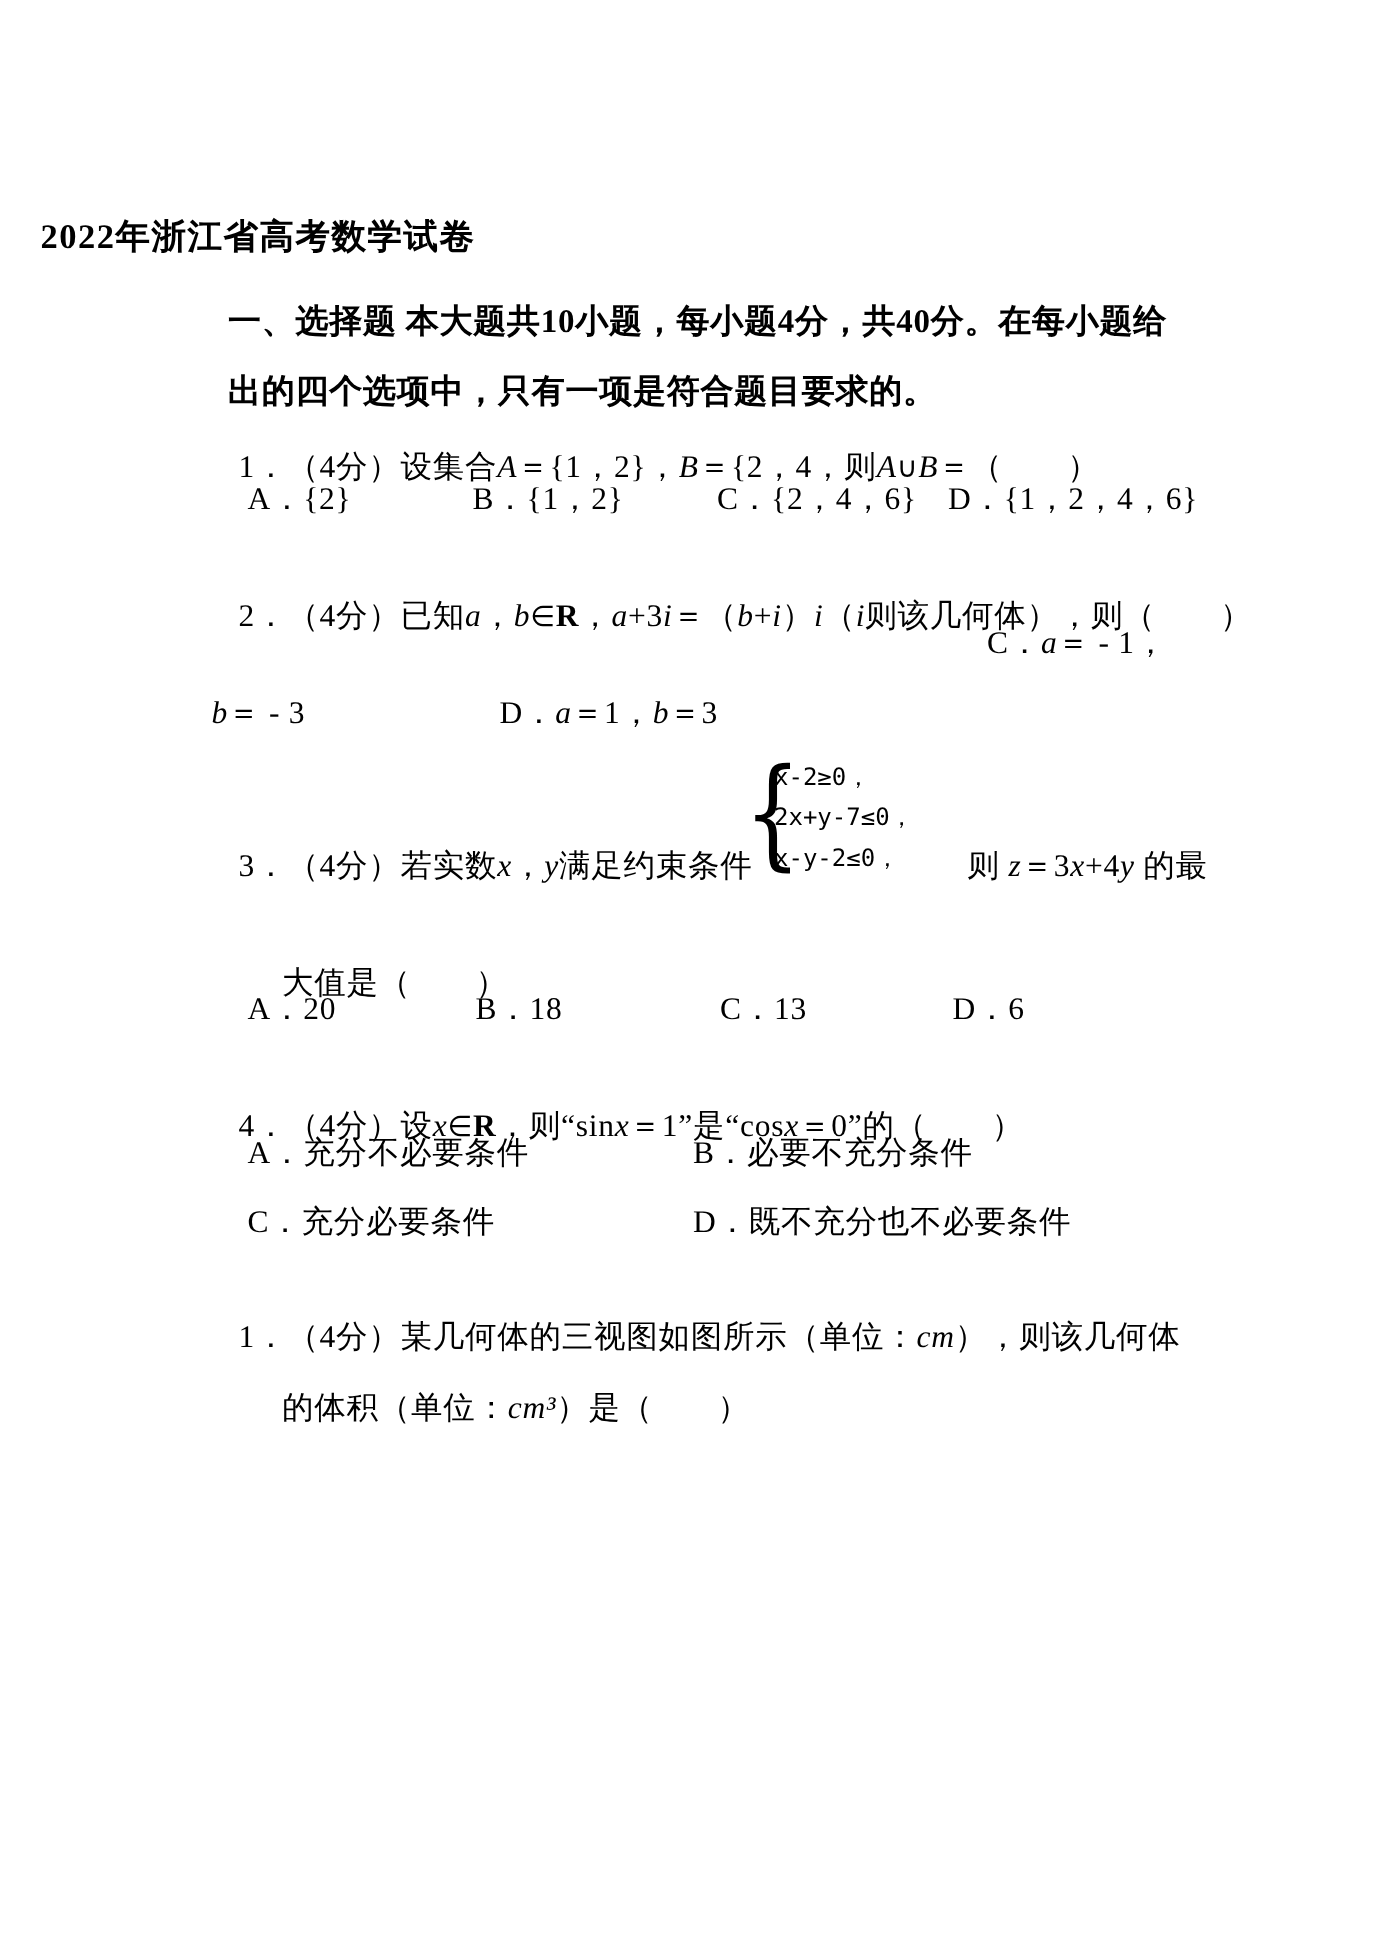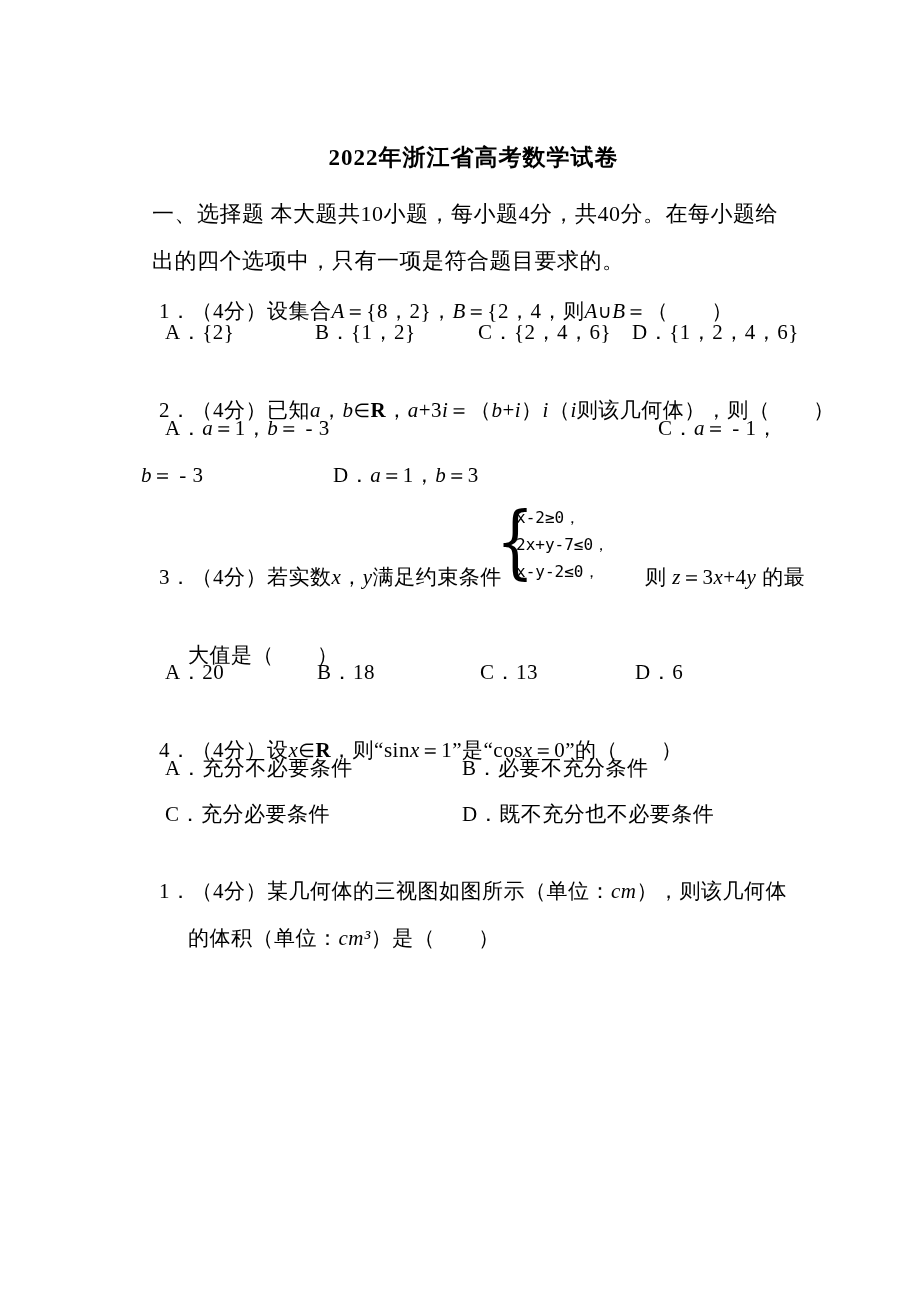--- a/index.html
+++ b/index.html
@@ -14,28 +14,28 @@
   .line{
     position:absolute;
     left:136px;
     font-size:21px;
     line-height:30px;
     white-space:pre;
     letter-spacing:0.5px;
   }
   .title{
     left:0;width:100%;
-    text-align:center;
+    text-align:left;
     font-size:23px;
     font-weight:bold;
     letter-spacing:1px;
   }
   .sec{
     left:128px;
-    font-weight:normal;
+    font-weight:bold;
     font-size:22px;
   }
   .opt{
     position:absolute;top:0;
     white-space:pre;
   }
   .i{font-style:italic;}
   .b{font-weight:bold;}
   .m{font-family:"DejaVu Sans",sans-serif;font-size:19px;}
   .mono{
@@ -63,34 +63,33 @@
   </div>
 
   <div class="line sec" style="top:169px">
     <span>一、选择题 本大题共10小题，每小题4分，共40分。在每小题给</span>
   </div>
   <div class="line sec" style="top:216px">
     <span>出的四个选项中，只有一项是符合题目要求的。</span>
   </div>
 
   <div class="line" style="top:266px">
-    <span>1．（4分）设集合</span><span class="i">A</span><span>＝{8，2}，</span><span class="i">B</span><span>＝{2，4，则</span><span class="i">A</span><span class="m">∪</span><span class="i">B</span><span>＝（　　）</span>
+    <span>1．（4分）设集合</span><span class="i">A</span><span>＝{1，2}，</span><span class="i">B</span><span>＝{2，4，则</span><span class="i">A</span><span class="m">∪</span><span class="i">B</span><span>＝（　　）</span>
   </div>
   <div class="line" style="top:317px;left:0;width:888px">
     <span class="opt" style="left:165px">A．{2}</span>
     <span class="opt" style="left:315px">B．{1，2}</span>
     <span class="opt" style="left:478px">C．{2，4，6}</span>
     <span class="opt" style="left:632px">D．{1，2，4，6}</span>
   </div>
 
   <div class="line" style="top:365px">
     <span>2．（4分）已知</span><span class="i">a</span><span>，</span><span class="i">b</span><span class="m">∈</span><span class="b">R</span><span>，</span><span class="i">a</span><span>+3</span><span class="i">i</span><span>＝（</span><span class="i">b</span><span>+</span><span class="i">i</span><span>）</span><span class="i">i</span><span>（</span><span class="i">i</span><span>则该几何体），则（　　）</span>
   </div>
   <div class="line" style="top:413px;left:0;width:920px">
-    <span class="opt" style="left:165px"><span>A．</span><span class="i">a</span><span>＝1，</span><span class="i">b</span><span>＝ - 3</span></span>
     <span class="opt" style="left:658px"><span>C．</span><span class="i">a</span><span>＝ - 1，</span></span>
   </div>
   <div class="line" style="top:460px;left:16px;width:828px">
     <span class="opt" style="left:125px"><span class="i">b</span><span>＝ - 3</span></span>
     <span class="opt" style="left:317px"><span>D．</span><span class="i">a</span><span>＝1，</span><span class="i">b</span><span>＝3</span></span>
   </div>
 
   <div class="line" style="top:532px">
     <span>3．（4分）若实数</span><span class="i">x</span><span>，</span><span class="i">y</span><span>满足约束条件</span>
   </div>

